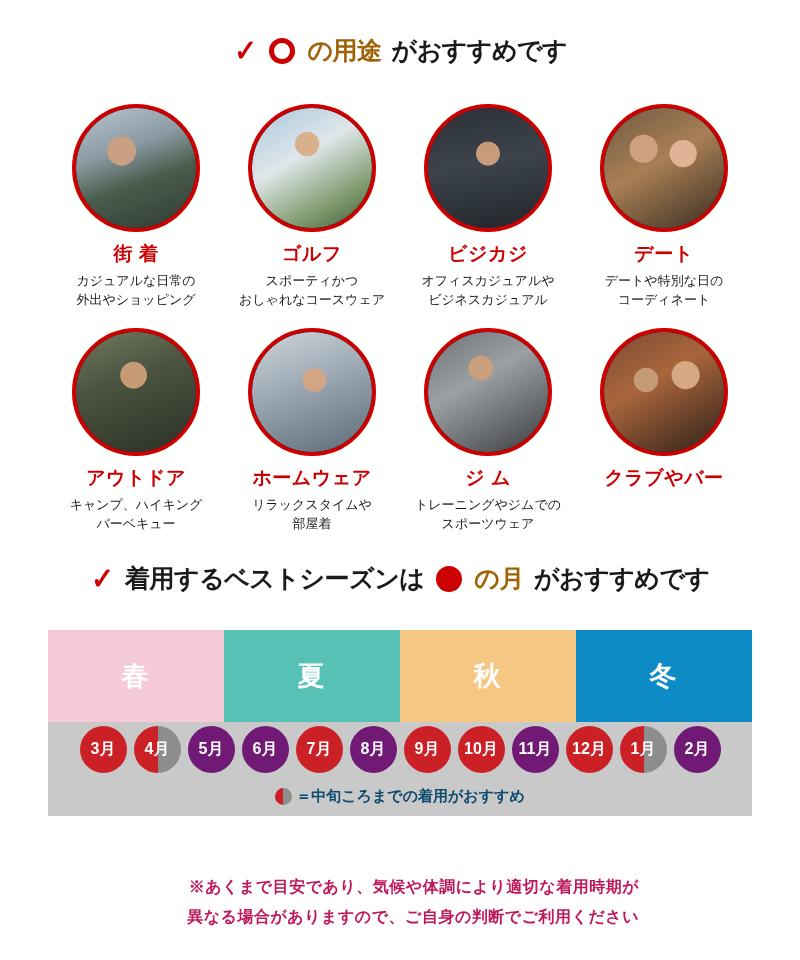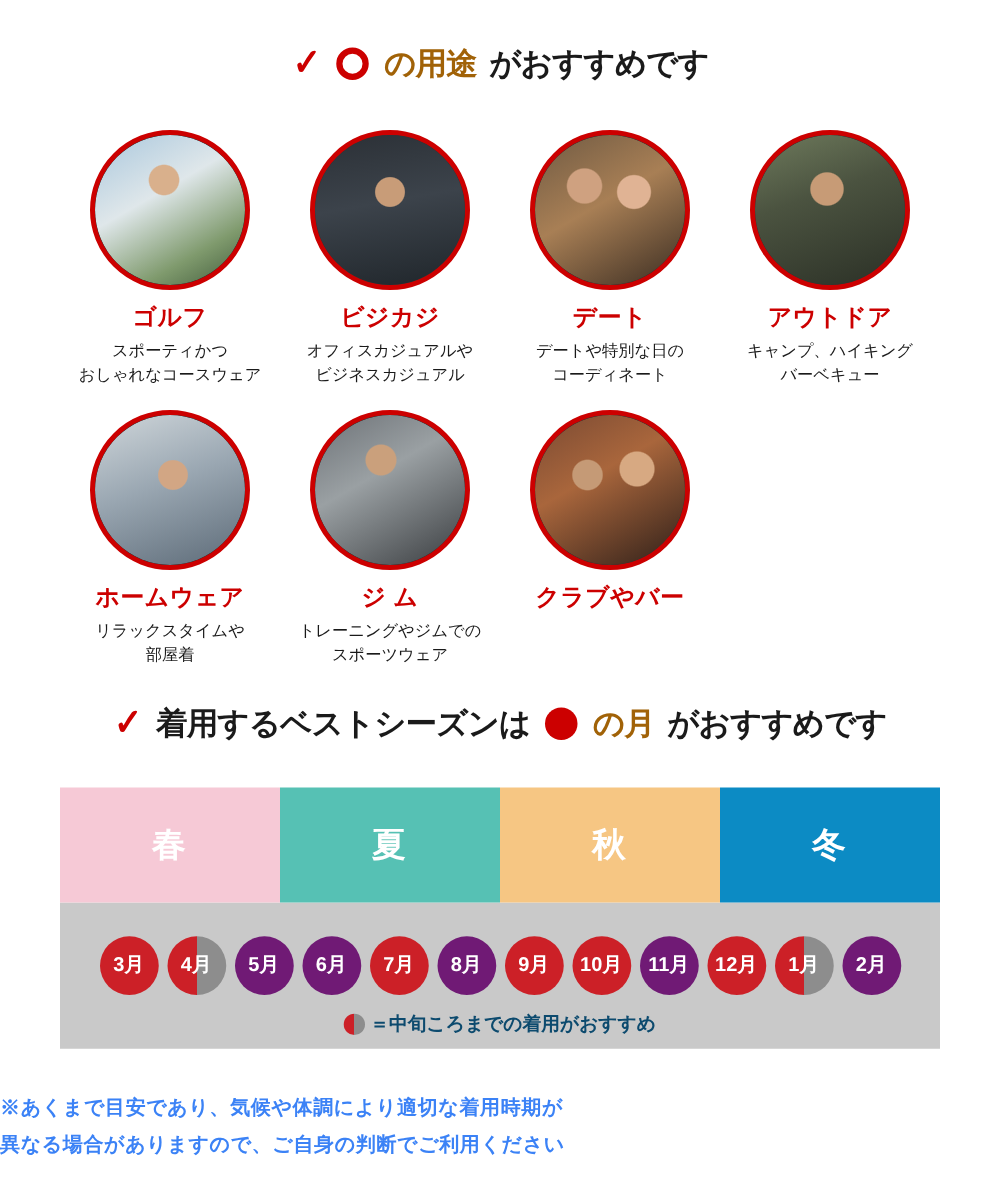--- a/index.html
+++ b/index.html
@@ -137,21 +137,21 @@
     color: #ffffff;
     letter-spacing: 2px;
   }
   .seg-spring { background: #f6c9d6; }
   .seg-summer { background: #56c1b4; }
   .seg-autumn { background: #f6c683; }
   .seg-winter { background: #0c8bc4; }
 
   .month-strip {
     background: #c9c9c9;
-    padding: 27px 0 10px;
+    padding: 4px 0 10px;
   }
   .month-row {
     display: flex;
     justify-content: center;
     gap: 7px;
   }
   .month-chip {
     width: 47px; height: 47px;
     border-radius: 50%;
     display: flex;
@@ -181,22 +181,22 @@
     border-radius: 50%;
     background: linear-gradient(90deg, #cc2027 0 50%, #8d8d8d 50% 100%);
     display: inline-block;
   }
 
   
   .footnote {
     position: absolute;
     top: 872px; left: 0;
     width: 639px;
-    text-align: left;
-    color: #3b82f6;
+    text-align: right;
+    color: #be185d;
     font-size: 16px;
     font-weight: bold;
     line-height: 1.9;
     letter-spacing: 0.5px;
     white-space: pre-line;
   }
 </style>
 </head>
 <body>
 
@@ -204,20 +204,28 @@
 
   <div class="heading" id="heading-scene">
     <span class="check-mark">✓</span>
     <span class="circle-open"></span>
     <span class="accent">の用途</span>
     <span>がおすすめです</span>
   </div>
 
   <div class="scene-grid">
 
+    <div class="scene-cell">
+      <div class="photo-ring">
+          <div class="ph ph-machigi"></div>
+        </div>
+      <div class="scene-title">街 着</div>
+      <div class="scene-desc">カジュアルな日常の
+外出やショッピング</div>
+    </div>
 
     <div class="scene-cell">
       <div class="photo-ring">
           <div class="ph ph-golf"></div>
         </div>
       <div class="scene-title">ゴルフ</div>
       <div class="scene-desc">スポーティかつ
 おしゃれなコースウェア</div>
     </div>
 

